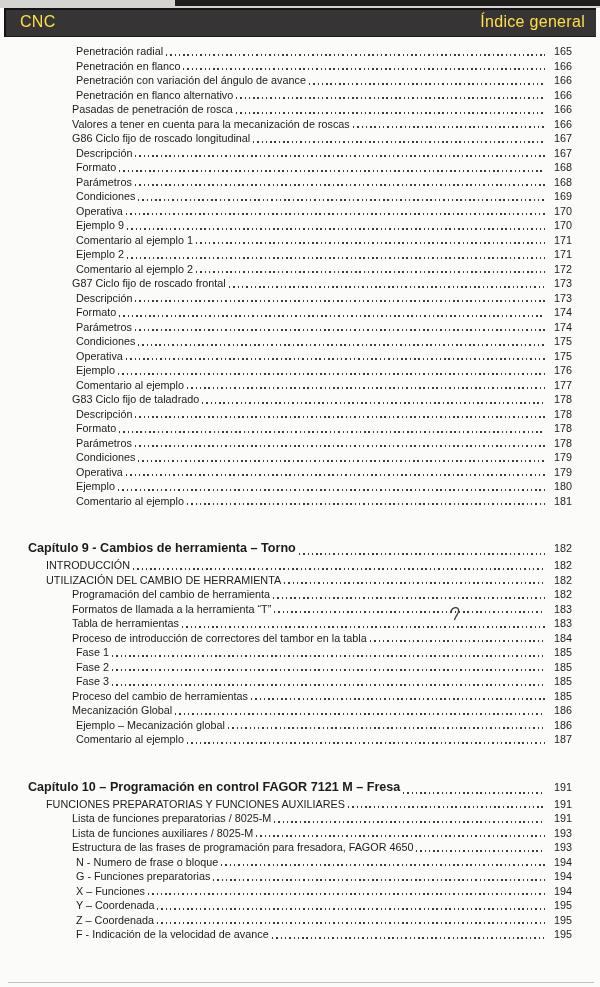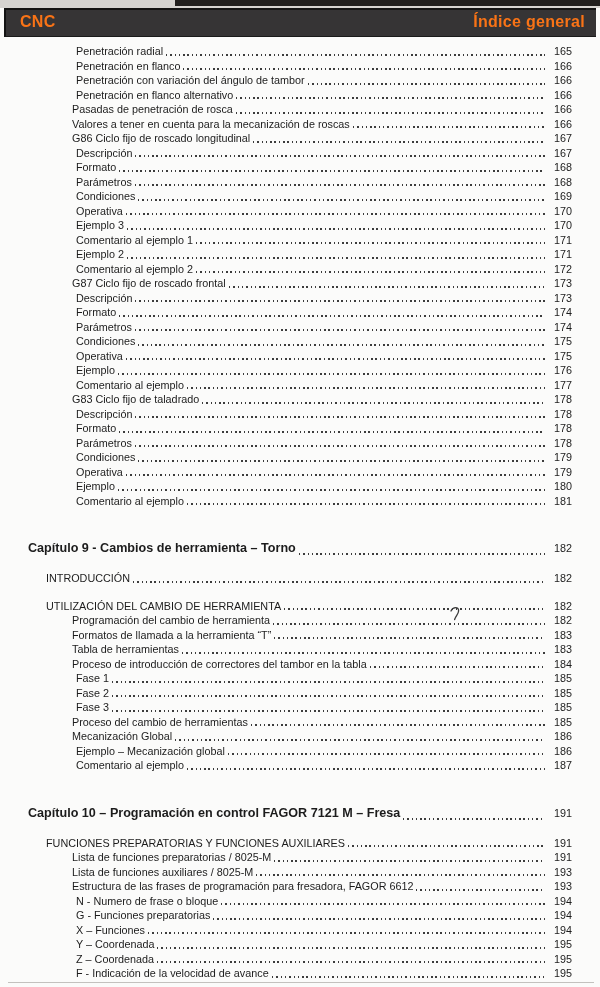--- a/index.html
+++ b/index.html
@@ -14,37 +14,37 @@
   .scan-top-dark{position:absolute;top:0;left:175px;width:425px;height:6px;background:#211f1e;}
   .scan-bottom-line{position:absolute;top:982px;left:8px;width:586px;height:1px;background:#c3c1be;}
   
   .header{
     position:absolute;top:8px;left:4px;width:592px;height:29px;box-sizing:border-box;
     background:#363435;
     border-top:2px solid #141414;border-left:2px solid #141414;border-bottom:1px solid #1a1a1a;
     display:flex;justify-content:space-between;align-items:center;
     padding:0 11px 2px 14px;
   }
-  .header .hl{color:#f97316;font-weight:bold;font-size:16px;letter-spacing:.3px;}
+  .header .hl{color:#fde047;font-weight:normal;font-size:16px;letter-spacing:.3px;}
   
   .toc{position:absolute;top:44px;left:0;right:0;}
   .row{
     display:flex;align-items:flex-start;
     height:14.5px;line-height:14.5px;font-size:10.8px;
     padding-right:28px;white-space:nowrap;
   }
   .row .t{flex:0 0 auto;}
   .row .dots{
     flex:1 1 auto;align-self:flex-end;height:2px;margin:0 3px 3px 3px;
     background-image:repeating-linear-gradient(to right,#3c3c3c 0,#3c3c3c 1.4px,transparent 1.4px,transparent 4.3px);
   }
   .row .pg{flex:0 0 auto;min-width:24px;text-align:right;}
   .lv0{padding-left:28px;font-weight:bold;font-size:12.6px;height:20px;line-height:20px;margin-top:30px;}
   .lv0 .pg{font-weight:normal;font-size:10.8px;}
-  .lv1{padding-left:46px;margin-top:13px;}
+  .lv1{padding-left:46px;}
   .lv2{padding-left:56px;margin-left:16px;}
   .lv3{padding-left:76px;}
   
   .pen-mark{position:absolute;top:606px;left:450px;width:13px;height:17px;}
 </style>
 </head>
 <body>
 
 <div class="scan-top"></div>
 <div class="scan-top-dark"></div>
@@ -59,21 +59,21 @@
       <span class="t">Penetración radial</span>
       <span class="dots"></span>
       <span class="pg">165</span>
     </div>
     <div class="row lv3">
       <span class="t">Penetración en flanco</span>
       <span class="dots"></span>
       <span class="pg">166</span>
     </div>
     <div class="row lv3">
-      <span class="t">Penetración con variación del ángulo de tambor</span>
+      <span class="t">Penetración con variación del ángulo de avance</span>
       <span class="dots"></span>
       <span class="pg">166</span>
     </div>
     <div class="row lv3">
       <span class="t">Penetración en flanco alternativo</span>
       <span class="dots"></span>
       <span class="pg">166</span>
     </div>
     <div class="row lv2">
       <span class="t">Pasadas de penetración de rosca</span>
@@ -109,21 +109,21 @@
       <span class="t">Condiciones</span>
       <span class="dots"></span>
       <span class="pg">169</span>
     </div>
     <div class="row lv3">
       <span class="t">Operativa</span>
       <span class="dots"></span>
       <span class="pg">170</span>
     </div>
     <div class="row lv3">
-      <span class="t">Ejemplo 3</span>
+      <span class="t">Ejemplo 9</span>
       <span class="dots"></span>
       <span class="pg">170</span>
     </div>
     <div class="row lv3">
       <span class="t">Comentario al ejemplo 1</span>
       <span class="dots"></span>
       <span class="pg">171</span>
     </div>
     <div class="row lv3">
       <span class="t">Ejemplo 2</span>
@@ -299,21 +299,21 @@
       <span class="t">Lista de funciones preparatorias / 8025-M</span>
       <span class="dots"></span>
       <span class="pg">191</span>
     </div>
     <div class="row lv2">
       <span class="t">Lista de funciones auxiliares / 8025-M</span>
       <span class="dots"></span>
       <span class="pg">193</span>
     </div>
     <div class="row lv2">
-      <span class="t">Estructura de las frases de programación para fresadora, FAGOR 6612</span>
+      <span class="t">Estructura de las frases de programación para fresadora, FAGOR 4650</span>
       <span class="dots"></span>
       <span class="pg">193</span>
     </div>
     <div class="row lv3">
       <span class="t">N - Numero de frase o bloque</span>
       <span class="dots"></span>
       <span class="pg">194</span>
     </div>
     <div class="row lv3">
       <span class="t">G - Funciones preparatorias</span>

